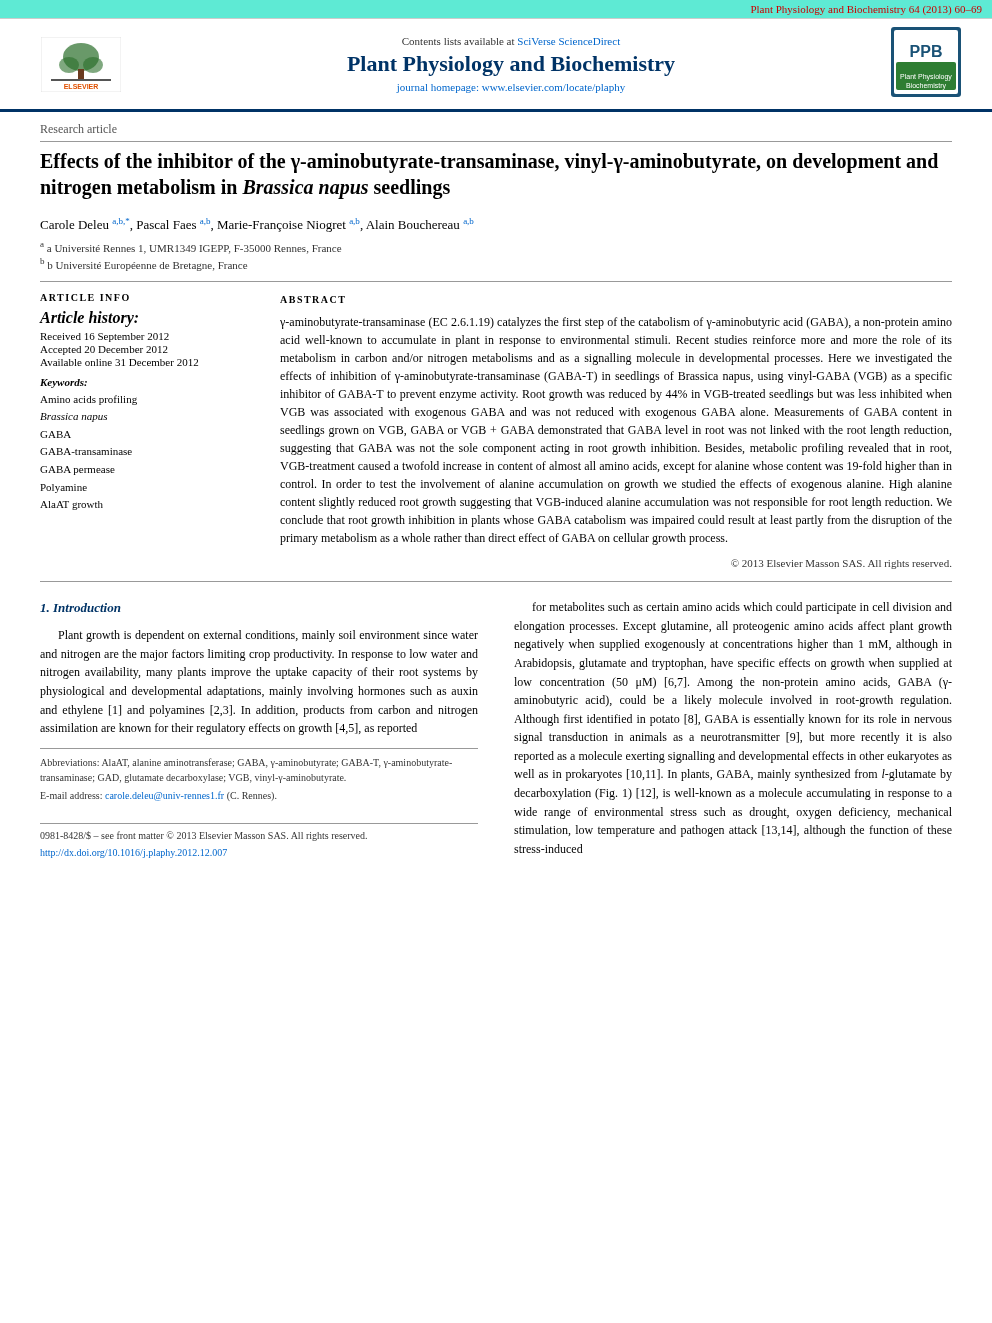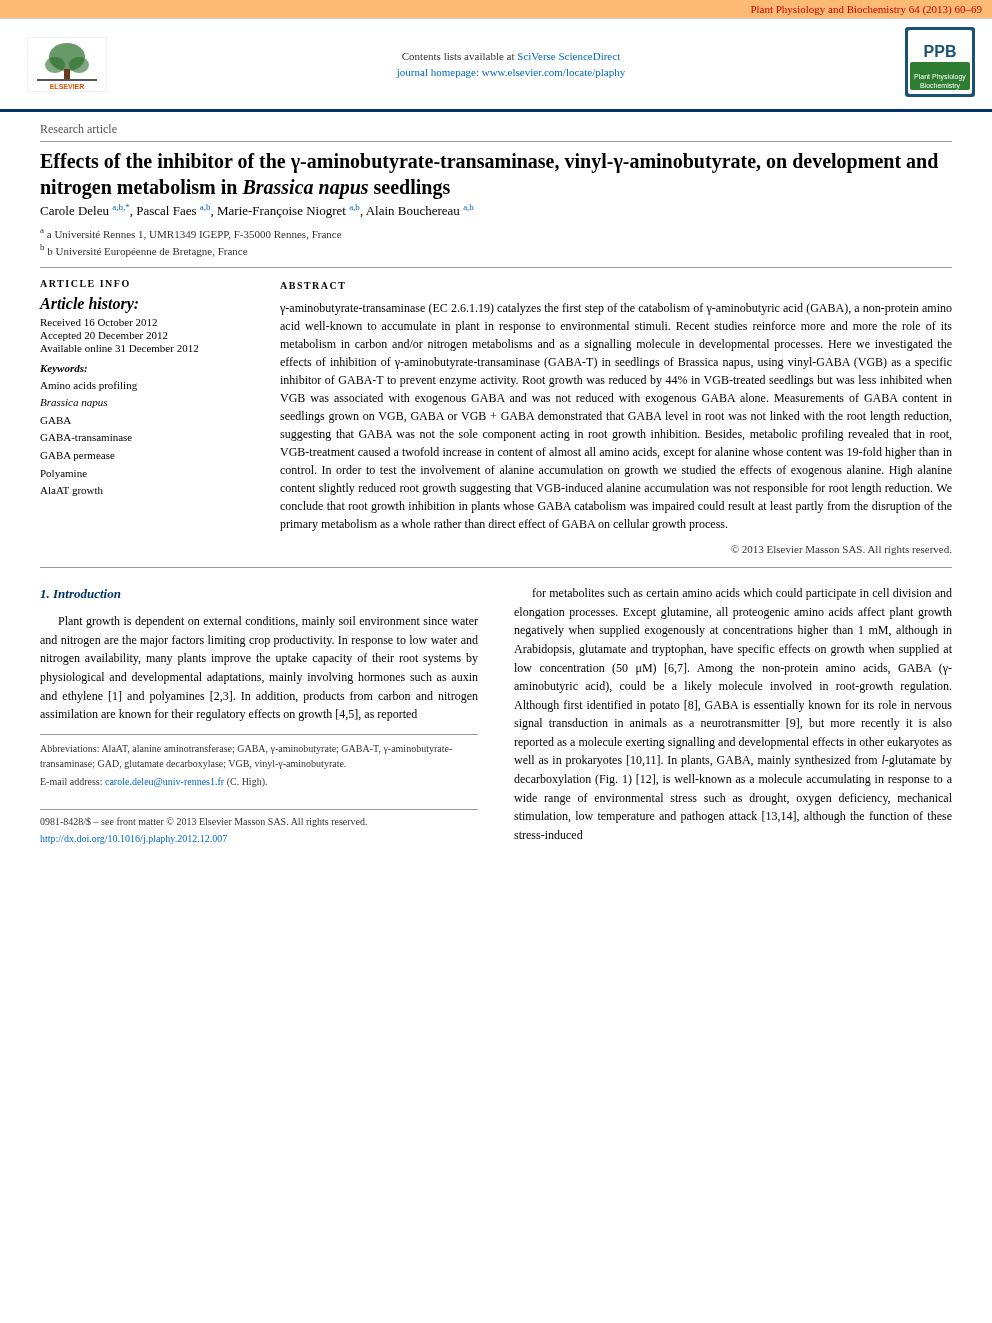--- a/index.html
+++ b/index.html
@@ -5,32 +5,32 @@
     * { margin: 0; padding: 0; box-sizing: border-box; }
     body {
       font-family: 'Times New Roman', Times, serif;
       font-size: 13px;
       color: #000;
       background: #fff;
       width: 992px;
       min-height: 1323px;
     }
     .top-bar {
-      background: #fdba74;
+      background: #5eead4;
       text-align: right;
       padding: 3px 10px;
       font-size: 11px;
       color: #c00;
       border-bottom: 1px solid #ccc;
     }
     .journal-header {
       display: flex;
       align-items: center;
       border-bottom: 3px solid #003366;
-      padding: 8px 12px;
+      padding: 8px 26px;
       background: #fff;
     }
     .journal-header-left {
       width: 110px;
     }
     .elsevier-logo {
       display: flex;
       flex-direction: column;
       align-items: center;
     }
@@ -74,21 +74,21 @@
       color: #555;
       margin-bottom: 6px;
       border-bottom: 1px solid #999;
       padding-bottom: 4px;
     }
     .article-title {
       font-size: 20px;
       font-weight: bold;
       color: #000;
       line-height: 1.3;
-      margin-bottom: 2px;
+      margin-bottom: 16px;
     }
     .article-title em {
       font-style: italic;
     }
     .authors {
       font-size: 13px;
       color: #000;
       margin-bottom: 6px;
     }
     .authors sup {
@@ -255,20 +255,21 @@
         <rect x="10" y="42" width="60" height="2" fill="#555"></rect>
         <text x="40" y="52" font-size="7" text-anchor="middle" fill="#e05000" font-weight="bold" font-family="Arial">ELSEVIER</text>
       </svg>
     </div>
   </div>
   <div class="journal-header-center">
     <div class="sciverse-line">
       <span>Contents lists available at </span>
       <a class="sciverse-link" href="#">SciVerse ScienceDirect</a>
     </div>
+    <div class="journal-title-main">Plant Physiology and Biochemistry</div>
     <div class="journal-homepage">journal homepage: www.elsevier.com/locate/plaphy</div>
   </div>
   <div class="journal-header-right">
     
     <svg width="70" height="70" viewBox="0 0 70 70">
       <rect x="0" y="0" width="70" height="70" fill="#1a5276" rx="3"></rect>
       <rect x="3" y="3" width="64" height="64" fill="#fff" rx="2"></rect>
       <text x="35" y="30" font-size="16" font-weight="bold" text-anchor="middle" fill="#1a5276" font-family="Arial">PPB</text>
       <rect x="5" y="35" width="60" height="28" fill="#2e7d32" rx="2"></rect>
       <text x="35" y="52" font-size="7" text-anchor="middle" fill="#fff" font-family="Arial">Plant Physiology</text>
@@ -295,21 +296,21 @@
   </div>
 
   <hr class="divider">
 
   <div class="two-col">
 
     <div class="article-info-col">
       <div class="section-label">ARTICLE INFO</div>
       <div class="info-subsection">
         <div class="sub-label">Article history:</div>
-        <div class="date-line">Received 16 October 2012</div>
+        <div class="date-line">Received 16 September 2012</div>
         <div class="date-line">Accepted 20 December 2012</div>
         <div class="date-line">Available online 31 December 2012</div>
       </div>
       <div class="keywords-section">
         <div class="kw-label">Keywords:</div>
         <div class="keywords-list">
           <div>Amino acids profiling</div>
           <div><em>Brassica napus</em></div>
           <div>GABA</div>
           <div>GABA-transaminase</div>
@@ -341,21 +342,21 @@
         </p>
 
         <div class="footnote-divider"></div>
         <div class="footnotes">
           <p>
             <span>Abbreviations: AlaAT, alanine aminotransferase; GABA, γ-aminobutyrate; GABA-T, γ-aminobutyrate-transaminase; GAD, glutamate decarboxylase; VGB, vinyl-γ-aminobutyrate.</span>
           </p>
           <p>
             <span>E-mail address:</span>
             <a href="#" class="ref-link">carole.deleu@univ-rennes1.fr</a>
-            <span>(C. High).</span>
+            <span>(C. Rennes).</span>
           </p>
         </div>
 
         <div class="page-footer">
           <div class="footer-line">0981-8428/$ – see front matter © 2013 Elsevier Masson SAS. All rights reserved.</div>
           <div class="footer-line">
             <a href="#" class="doi-link">http://dx.doi.org/10.1016/j.plaphy.2012.12.007</a>
           </div>
         </div>
       </div>

